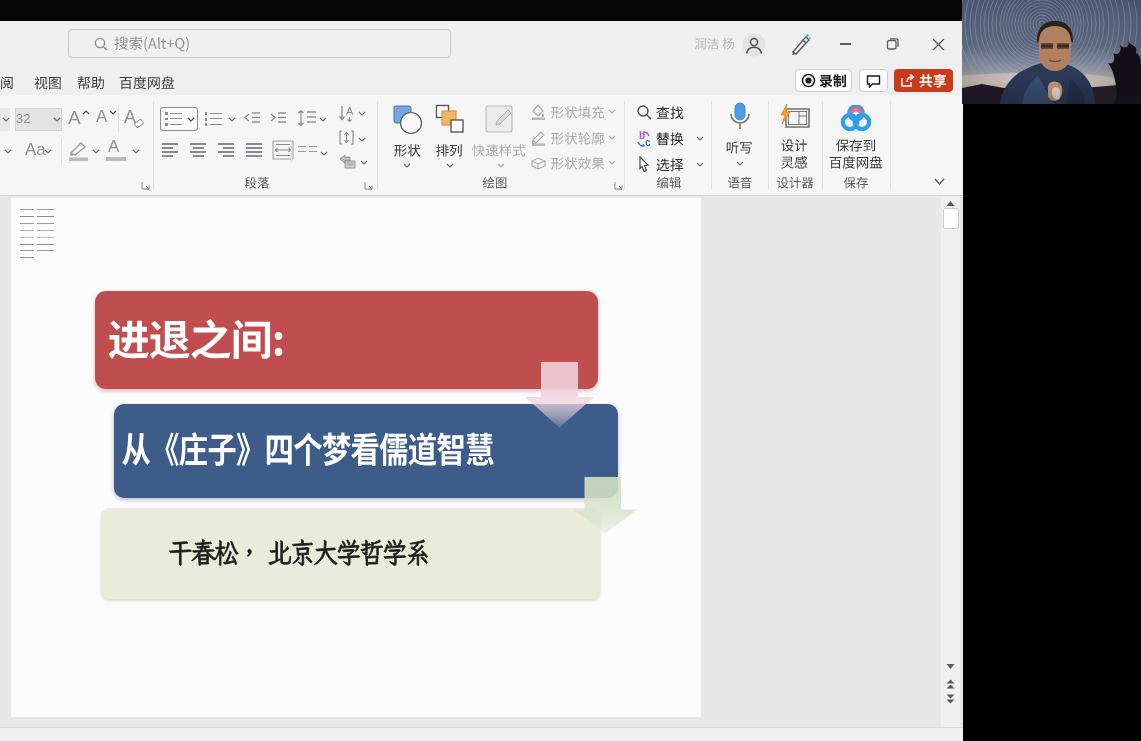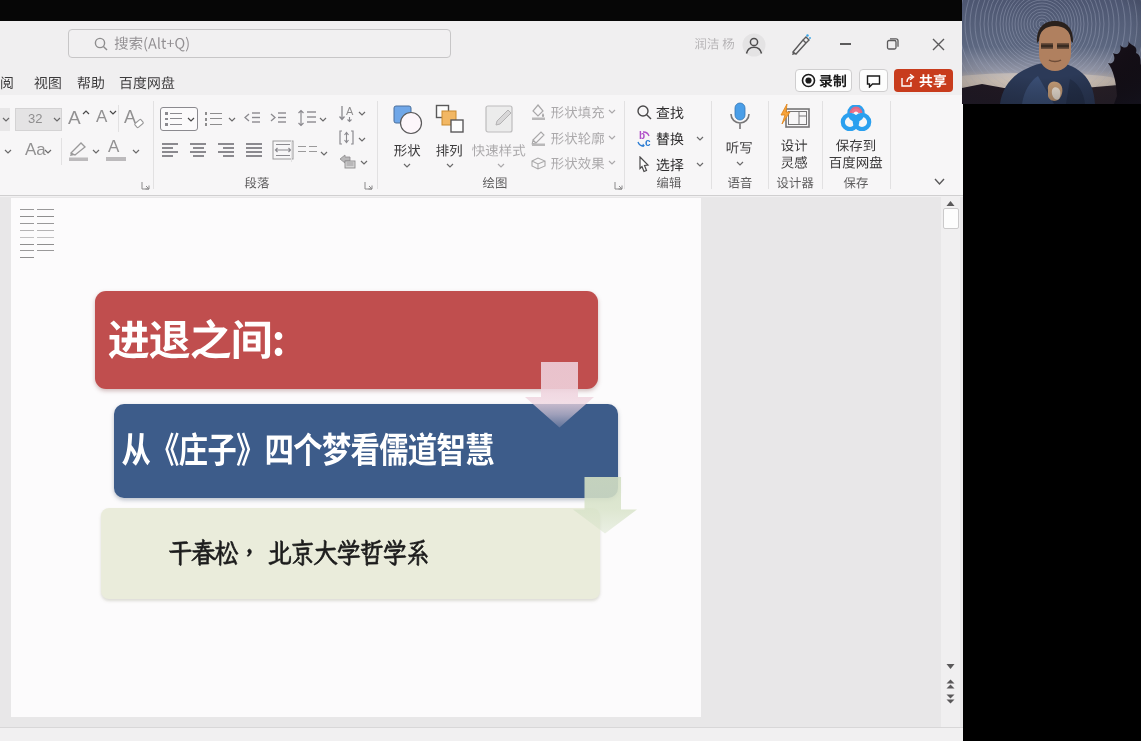--- a/index.html
+++ b/index.html
@@ -82,21 +82,21 @@
 <div class="abs" style="left:623.5px;top:101px;width:1px;height:88px;background:#e2e1e2"></div>
 <div class="abs" style="left:711px;top:101px;width:1px;height:88px;background:#e2e1e2"></div>
 <div class="abs" style="left:768px;top:101px;width:1px;height:88px;background:#e2e1e2"></div>
 <div class="abs" style="left:822px;top:101px;width:1px;height:88px;background:#e2e1e2"></div>
 <div class="abs" style="left:890px;top:101px;width:1px;height:88px;background:#e2e1e2"></div>
 <div class="abs" style="left:0px;top:108px;width:10px;height:23px;background:#e8e7e8"></div>
 <svg class="abs" style="left:2px;top:116.5px" width="8" height="5" viewBox="0 0 8 5">
       <path d="M1 1 L4.0 4 L7 1" fill="none" stroke="#6b6a6b" stroke-width="1.2"></path>
     </svg>
 <div class="abs" style="left:15px;top:108px;width:47px;height:23px;background:#e4e3e4;border:1px solid #d4d3d4"></div>
-<div class="abs" style="left:28px;top:111px;font-size:13px;color:#8f8e8f">32</div>
+<div class="abs" style="left:16px;top:111px;font-size:13px;color:#8f8e8f">32</div>
 <svg class="abs" style="left:53px;top:116.5px" width="8" height="5" viewBox="0 0 8 5">
       <path d="M1 1 L4.0 4 L7 1" fill="none" stroke="#6b6a6b" stroke-width="1.2"></path>
     </svg>
 <div class="abs" style="left:68px;top:107px;font-size:19px;color:#929192">A</div>
 <svg class="abs" style="left:82px;top:109.5px" width="8" height="5" viewBox="0 0 8 5">
       <path d="M1 4 L4.0 1 L7 4" fill="none" stroke="#4a494a" stroke-width="1.2"></path>
     </svg>
 <div class="abs" style="left:96px;top:107px;font-size:17px;color:#929192">A</div>
 <svg class="abs" style="left:109px;top:109.5px" width="8" height="5" viewBox="0 0 8 5">
       <path d="M1 1 L4.0 4 L7 1" fill="none" stroke="#4a494a" stroke-width="1.2"></path>

